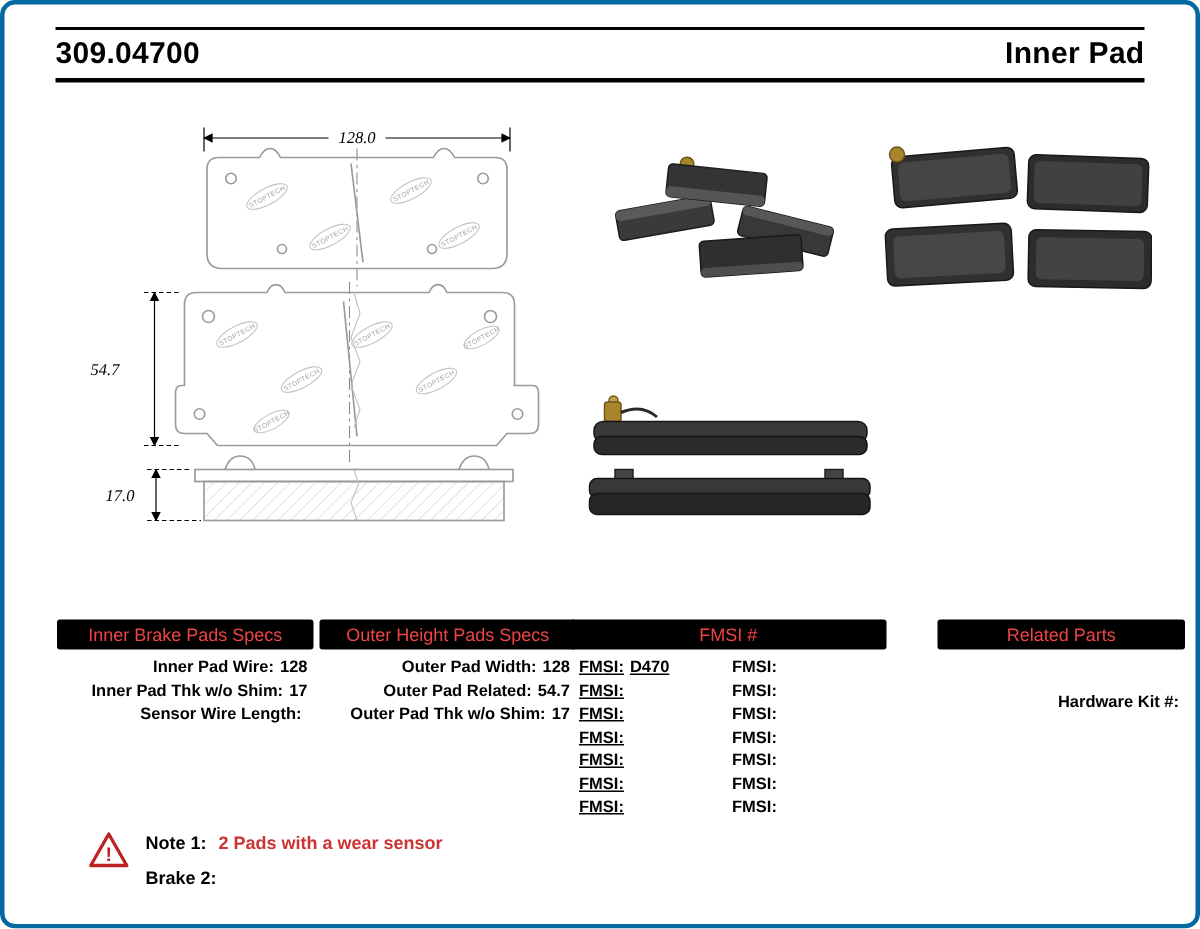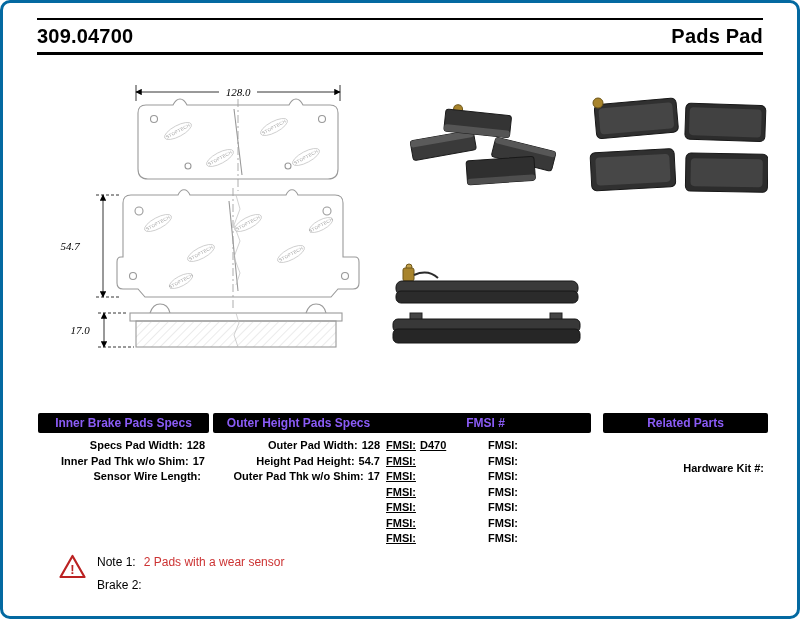--- a/index.html
+++ b/index.html
@@ -26,48 +26,48 @@
     font-size:11px; fill:#000;
   }
   .stamp {
     font-family:"Liberation Sans", sans-serif; font-size:4.5px;
     fill:#9f9f9f; stroke:none; letter-spacing:0.3px;
   }
   .spec-table { position:absolute; top:410px; font-size:11px; font-weight:bold; }
   .t-inner   { left:35px;  width:171px; }
   .t-outer   { left:210px; width:171px; }
   .t-fmsi    { left:377px; width:211px; }
-  .t-related { left:600px; width:165px; }
+  .t-related { left:622px; width:165px; }
   .thead {
-    height:20px; background:#000; color:#8b5cf6; border-radius:2px;
+    height:20px; background:#000; color:#ef4444; border-radius:2px;
     display:flex; align-items:center; justify-content:center;
-    font-size:12px; font-weight:bold;
+    font-size:12px; font-weight:normal;
   }
   .tbody { margin-top:5px; }
   .spec-row { height:15.5px; line-height:15.5px; white-space:nowrap; }
   .t-inner .spec-row, .t-outer .spec-row { text-align:right; padding-right:4px; }
   .t-related .spec-row { text-align:right; padding-left:4px;margin-top:28px; }
   .spec-val { margin-left:4px; }
   .fmsi-row { height:15.5px; line-height:15.5px; display:flex; }
   .fmsi-cell-left  { width:102px; padding-left:6px; white-space:nowrap;text-decoration:underline; }
   .fmsi-cell-right { padding-left:6px; white-space:nowrap; }
   .notes { position:absolute; left:56px; top:548px; width:500px; }
   .warn { position:absolute; left:0; top:3px; }
-  .note-line { margin-left:38px; font-size:12px; font-weight:normal; height:23px; line-height:23px; white-space:nowrap; }
+  .note-line { margin-left:38px; font-size:12px; font-weight:bold; height:23px; line-height:23px; white-space:nowrap; }
   .note-red { color:#cc3333; margin-left:8px; }
   .note-plain { margin-left:8px; }
 </style>
 </head>
 <body>
 
 <div class="page">
 
   <div class="header">
     <span>309.04700</span>
-    <span>Pads Pad</span>
+    <span>Inner Pad</span>
   </div>
 
   <svg class="diagram" width="730" height="348" viewBox="0 0 730 348">
     <defs>
       <marker id="arr" viewBox="0 0 10 10" refX="9" refY="5" markerWidth="8" markerHeight="8" orient="auto-start-reverse">
         <path d="M0,0 L10,5 L0,10 z" fill="#000"></path>
       </marker>
       <pattern id="hatch" width="6" height="6" patternUnits="userSpaceOnUse" patternTransform="rotate(45)">
         <line x1="0" y1="0" x2="0" y2="6" stroke="#d8d8d8" stroke-width="1"></line>
       </pattern>
@@ -225,31 +225,31 @@
       <rect x="372" y="252" width="12" height="8" fill="#444444" stroke="#222222"></rect>
       <rect x="512" y="252" width="12" height="8" fill="#444444" stroke="#222222"></rect>
       <rect x="355" y="258" width="187" height="13" rx="5" fill="#383838" stroke="#161616"></rect>
       <rect x="355" y="268" width="187" height="14" rx="5" fill="#262626" stroke="#161616"></rect>
     </g>
   </svg>
 
   <div class="spec-table t-inner">
     <div class="thead">Inner Brake Pads Specs</div>
     <div class="tbody">
-      <div class="spec-row"><span>Specs Pad Width:</span><span class="spec-val">128</span></div>
+      <div class="spec-row"><span>Inner Pad Wire:</span><span class="spec-val">128</span></div>
       <div class="spec-row"><span>Inner Pad Thk w/o Shim:</span><span class="spec-val">17</span></div>
       <div class="spec-row"><span>Sensor Wire Length:</span><span class="spec-val"></span></div>
     </div>
   </div>
 
   <div class="spec-table t-outer">
     <div class="thead">Outer Height Pads Specs</div>
     <div class="tbody">
       <div class="spec-row"><span>Outer Pad Width:</span><span class="spec-val">128</span></div>
-      <div class="spec-row"><span>Height Pad Height:</span><span class="spec-val">54.7</span></div>
+      <div class="spec-row"><span>Outer Pad Related:</span><span class="spec-val">54.7</span></div>
       <div class="spec-row"><span>Outer Pad Thk w/o Shim:</span><span class="spec-val">17</span></div>
     </div>
   </div>
 
   <div class="spec-table t-fmsi">
     <div class="thead">FMSI #</div>
     <div class="tbody">
       <div class="fmsi-row">
         <span class="fmsi-cell-left"><span>FMSI:</span><span class="spec-val">D470</span></span>
         <span class="fmsi-cell-right"><span>FMSI:</span><span class="spec-val"></span></span>

